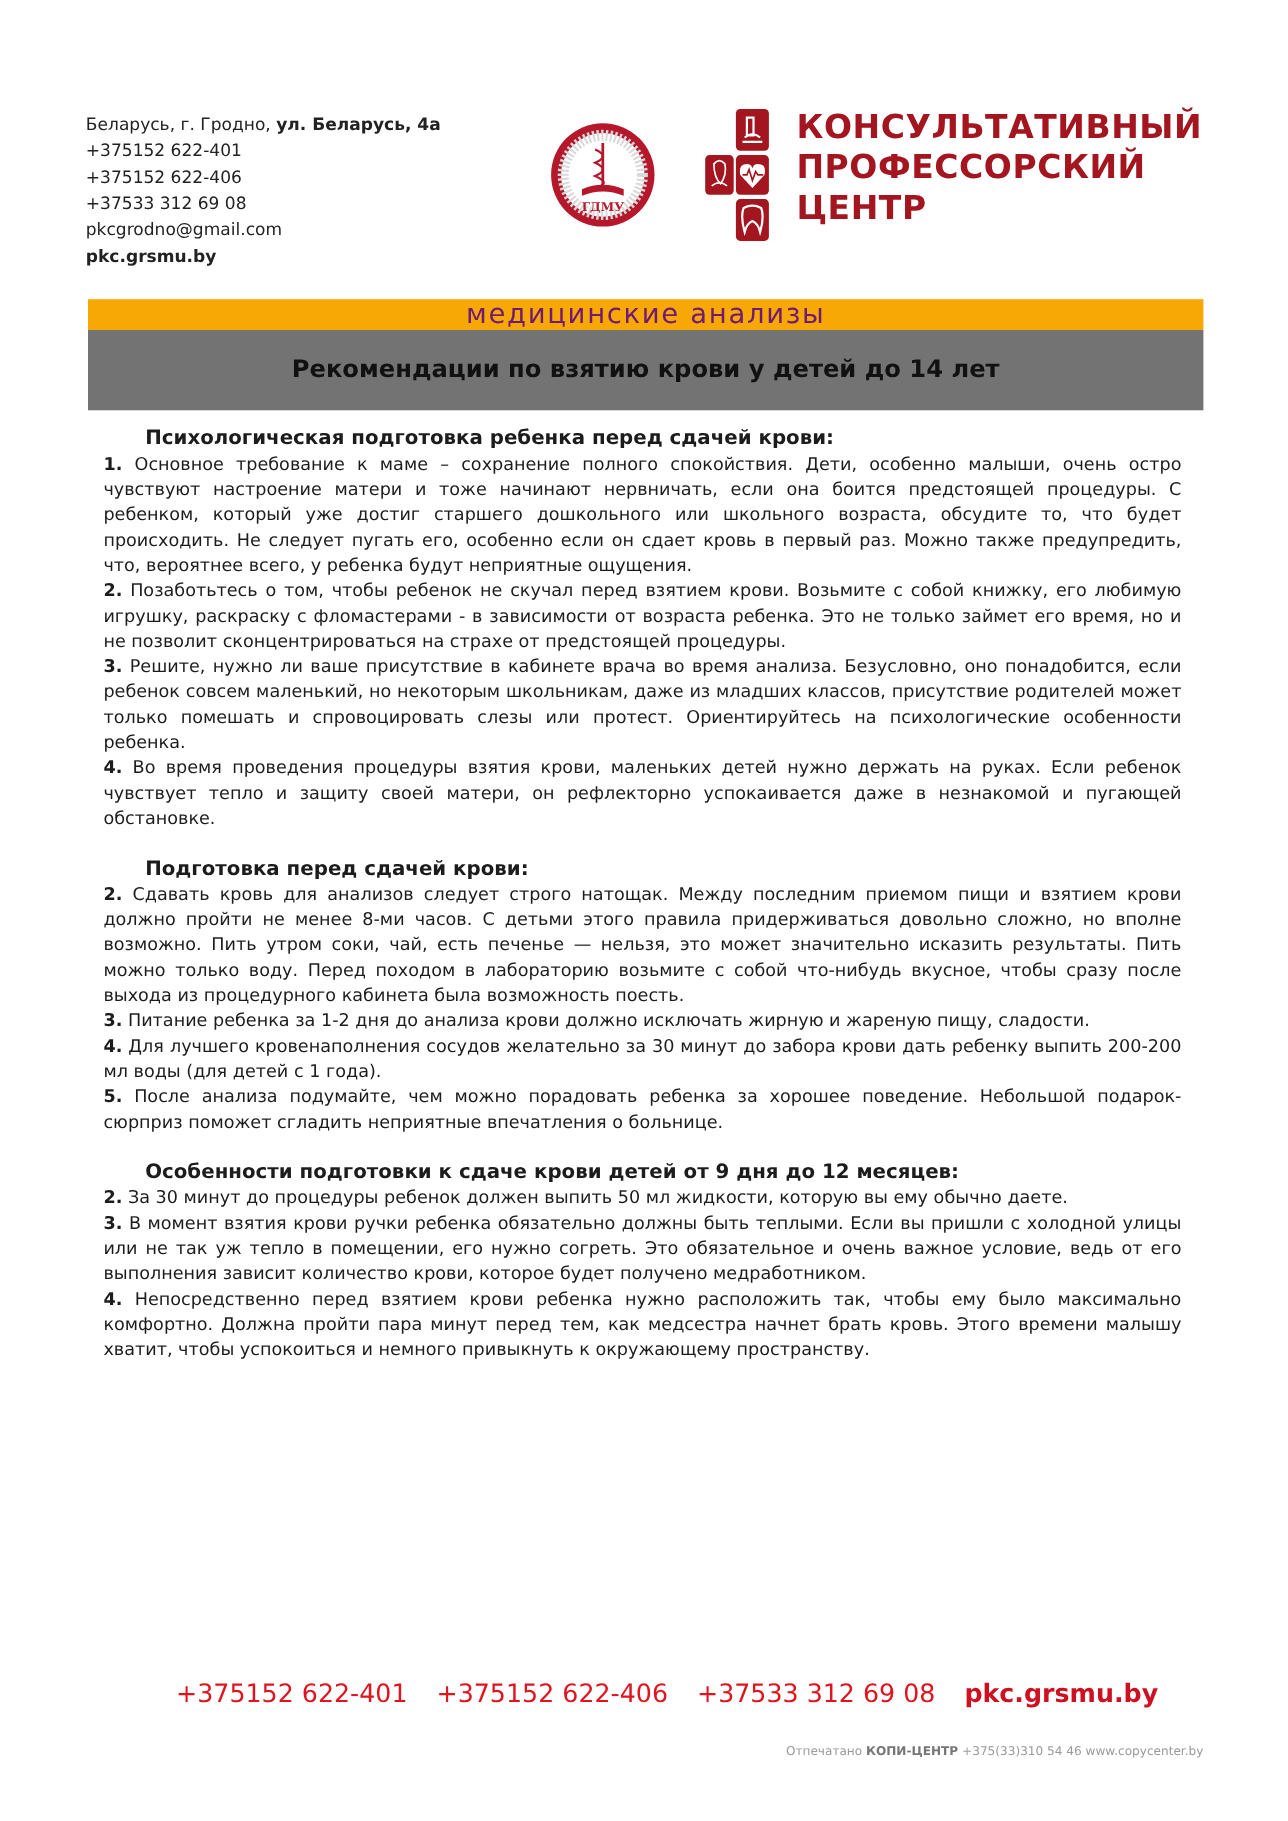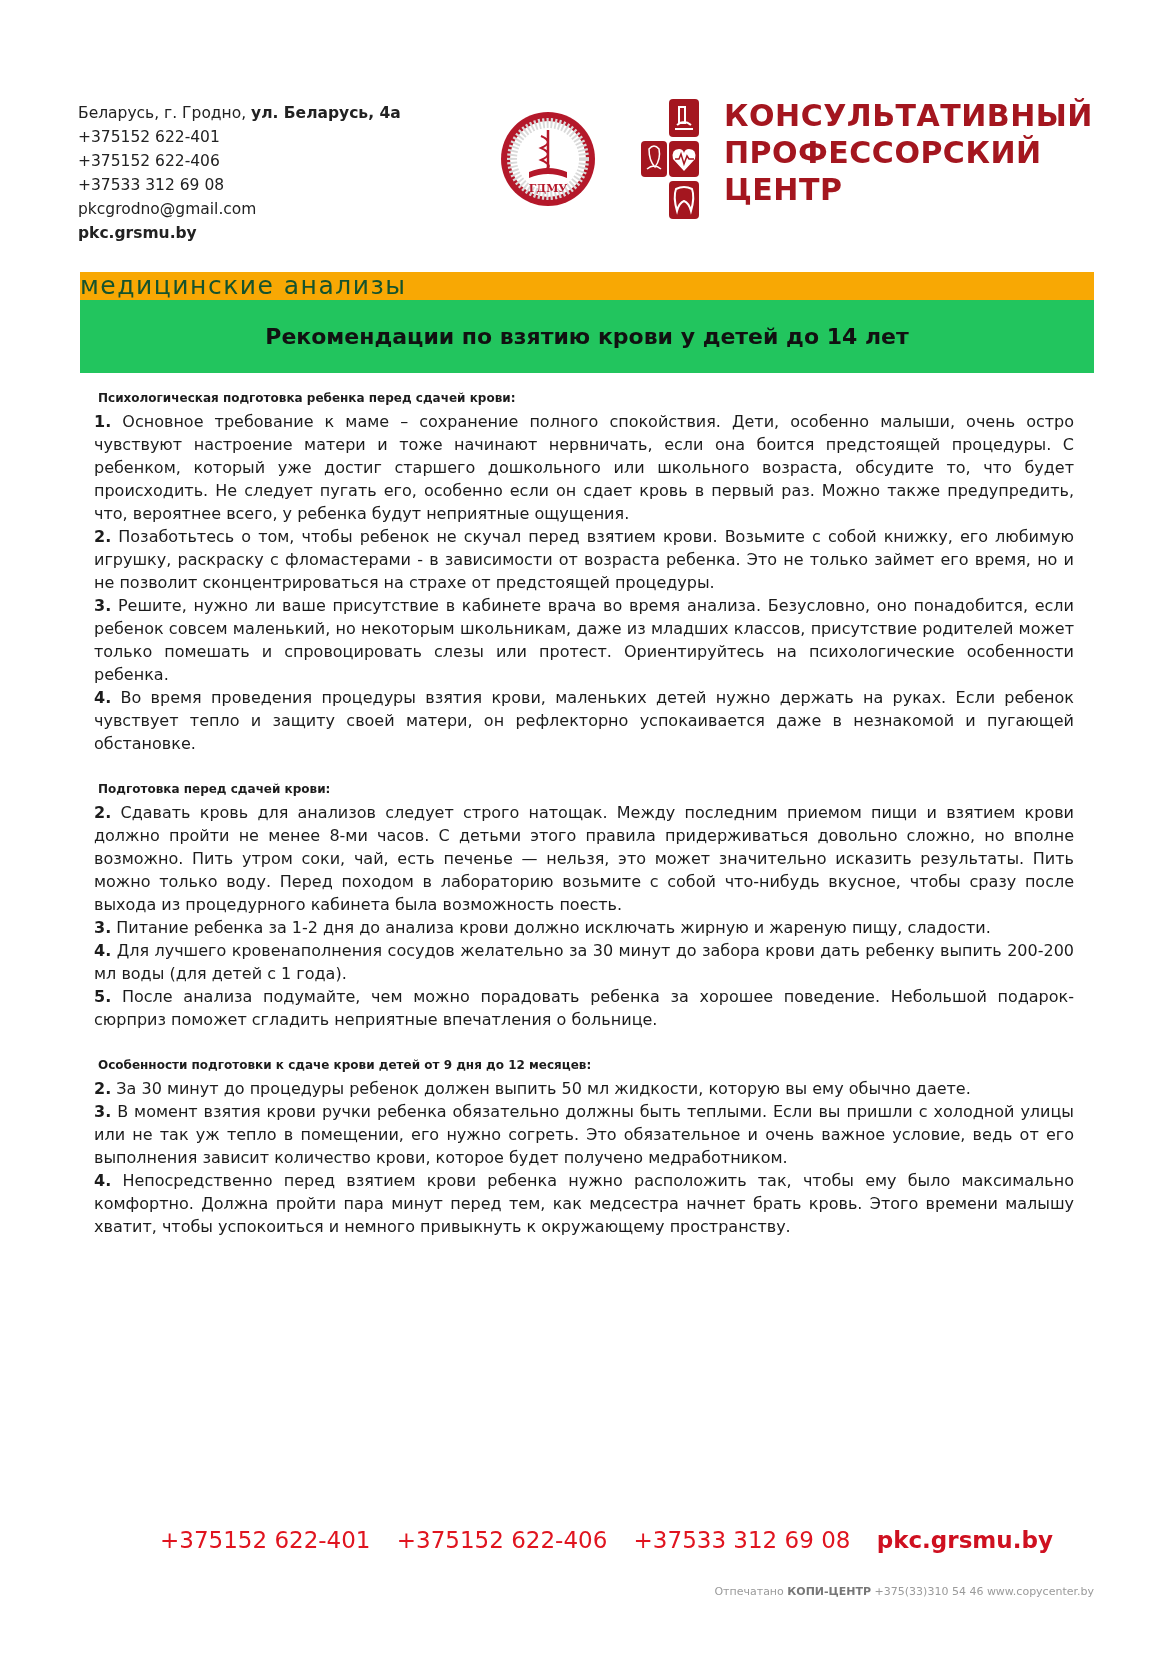--- a/index.html
+++ b/index.html
@@ -10,26 +10,26 @@
   .contacts .bold { font-weight: bold; }
 
   .seal { position: absolute; left: 489px; top: 110px; width: 118px; height: 98px; }
 
   .brand { position: absolute; left: 641px; top: 97px; width: 460px; height: 160px; }
   .brand .icons { position: absolute; left: 0; top: 0; width: 80px; height: 126px; }
   .brand .name { position: absolute; left: 83px; top: 0; font-family: "DejaVu Sans", sans-serif; font-weight: bold; color: #a4161f; font-size: 30px; line-height: 37px; letter-spacing: 0.5px; }
   .brand .slogan { position: absolute; left: 86px; top: 124px; font-family: "DejaVu Serif", serif; font-style: italic; color: #9b1524; font-size: 23px; letter-spacing: 0.3px; }
 
   .banner { position: absolute; left: 80px; top: 272px; width: 1014px; height: 101px; }
-  .banner .top { height: 28px; background: #f8a804; color: #14532d; font-size: 25px; line-height: 27px; letter-spacing: 1.5px; font-weight: normal; }
-  .banner .bottom { height: 73px; background: #22c55e; text-align: center; font-size: 22px; font-weight: bold; line-height: 73px; color: #111; }
+  .banner .top { height: 28px; background: #f8a804; color: #701a75; text-align: center; font-size: 25px; line-height: 27px; letter-spacing: 1.5px; font-weight: normal; }
+  .banner .bottom { height: 73px; background: #737373; text-align: center; font-size: 22px; font-weight: bold; line-height: 73px; color: #111; }
 
   .content { position: absolute; left: 94px; top: 387px; width: 980px; font-size: 16px; line-height: 23px; color: #1c1c1c; }
   .section { margin-bottom: 23px; }
-  .section h3 { font-size: 12px; font-weight: bold; line-height: 23px; padding-left: 4px; }
+  .section h3 { font-size: 18px; font-weight: bold; line-height: 23px; padding-left: 4px; margin-left: 34px; }
   .section p { text-align: justify; }
   .section p .num { font-weight: bold; }
 
   .footer-contacts { position: absolute; left: 160px; top: 1527px; font-size: 23px; color: #e0141f; white-space: nowrap; }
   .footer-contacts span { margin-right: 19px; }
   .footer-contacts .site { font-weight: bold; color: #cf1020; margin-right: 0; }
 
   .printed { position: absolute; right: 77px; top: 1585px; font-size: 11px; color: #9a9a9a; white-space: nowrap; }
   .printed b { color: #777; }
 </style>

